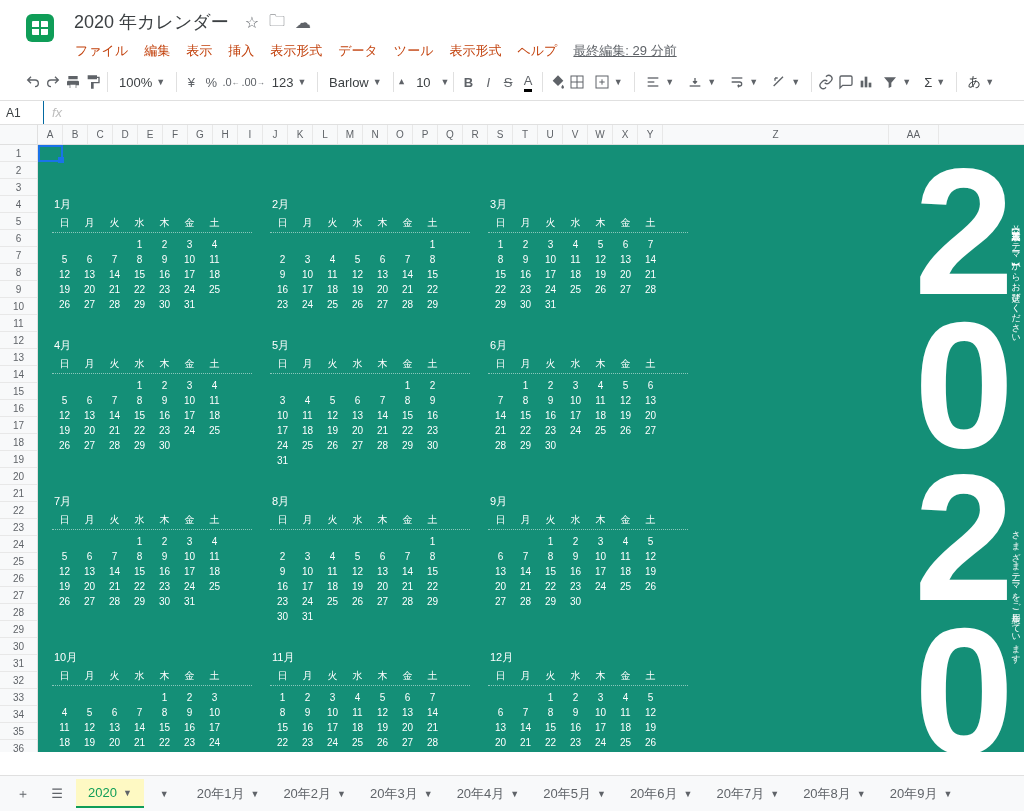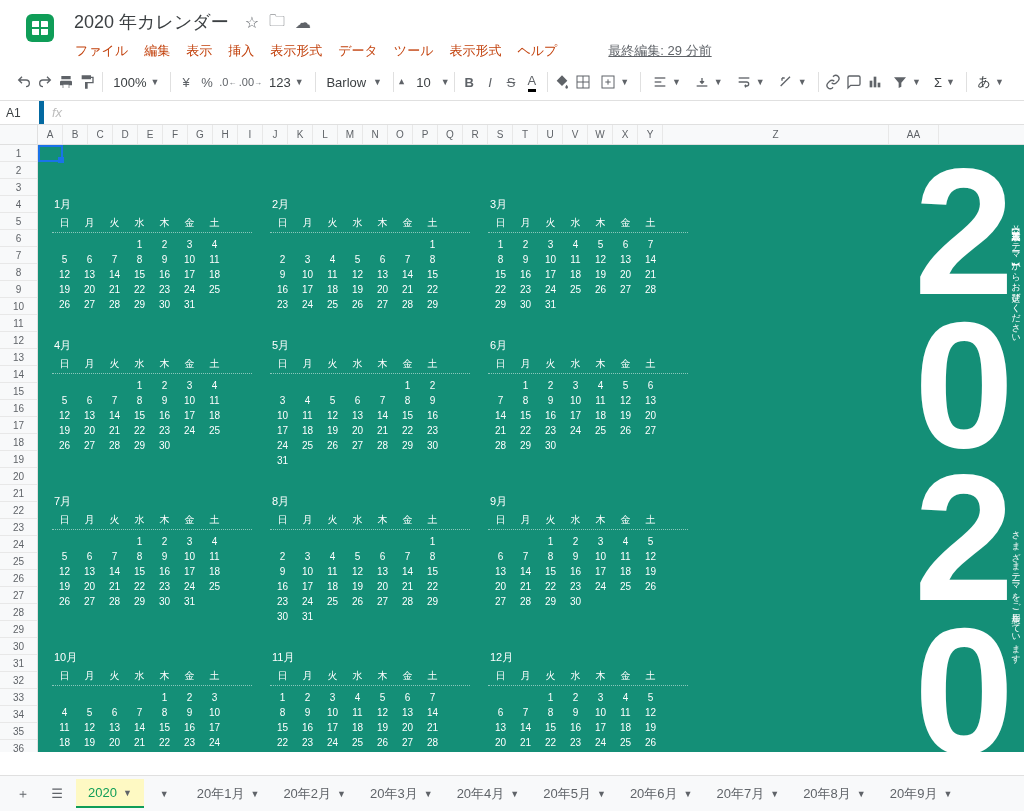--- a/index.html
+++ b/index.html
@@ -12,33 +12,33 @@
 .logo-grid { width: 16px; height: 14px; background: #fff; border-radius: 1px; position: relative; }
 .logo-grid::before, .logo-grid::after { content:''; position:absolute; background:#0f9d58; }
 .logo-grid::before { left:0; right:0; top:50%; height:2px; transform:translateY(-50%); }
 .logo-grid::after { top:0; bottom:0; left:50%; width:2px; transform:translateX(-50%); }
 .title-col { flex:1; }
 .doc-title-row { display:flex; align-items:center; gap:10px; }
 .doc-title { font-size: 18px; color: #3c4043; padding: 2px 6px; }
 .title-icon { color:#5f6368; cursor:pointer; font-size:16px; }
 .menubar { display:flex; gap:2px; margin-top:2px; }
 .menubar-item { padding: 4px 7px; font-size:13px; color:#c2410c; cursor:pointer; border-radius:3px; }
-.last-edit { color:#5f6368; text-decoration: underline; font-size:13px; padding:4px 7px;margin-left:35px; }
-
-
-.toolbar { display:flex; align-items:center; padding: 4px 14px; border-bottom: 1px solid #e0e0e0; gap:1px; }
+.last-edit { color:#5f6368; text-decoration: underline; font-size:13px; padding:4px 7px; }
+
+
+.toolbar { display:flex; align-items:center; padding: 4px 24px; border-bottom: 1px solid #e0e0e0; gap:1px; }
 .tb-btn { width:28px; height:28px; display:flex; align-items:center; justify-content:center; color:#5f6368; cursor:pointer; border-radius:3px; }
 .tb-sep { width:1px; height:20px; background:#e0e0e0; margin:0 4px; }
 .tb-select { display:flex; align-items:center; padding:0 6px; height:28px; color:#3c4043; cursor:pointer; font-size:13px; gap:4px; }
 .caret { font-size:9px; color:#5f6368; }
 .color-underline { border-bottom: 3px solid #000; padding-bottom:1px; }
 
 
 .formula-row { display:flex; align-items:center; border-bottom: 1px solid #e0e0e0; height:24px; }
-.name-box { width:44px; border-right:5px solid #0369a1; padding:0 6px; font-size:12px; color:#3c4043; height:100%; display:flex; align-items:center;}
+.name-box { width:44px; border-right:1px solid #0369a1; padding:0 6px; font-size:12px; color:#3c4043; height:100%; display:flex; align-items:center;}
 .fx-label { padding:0 8px; color:#bdbdbd; font-style:italic; font-size:13px; }
 .formula-input { flex:1; }
 
 
 .sheet-area { display:flex; height: calc(811px - 48px - 40px - 36px - 24px - 36px); overflow:hidden; }
 .row-headers { width:38px; background:#f8f9fa; border-right:1px solid #e0e0e0; }
 .corner { height:20px; border-bottom:1px solid #e0e0e0; background:#f8f9fa; }
 .row-h { height:17px; border-bottom:1px solid #e8e8e8; font-size:10px; color:#5f6368; display:flex; align-items:center; justify-content:center; }
 .col-area { flex:1; overflow:hidden; }
 .col-headers { display:flex; height:20px; background:#f8f9fa; border-bottom:1px solid #e0e0e0; }

